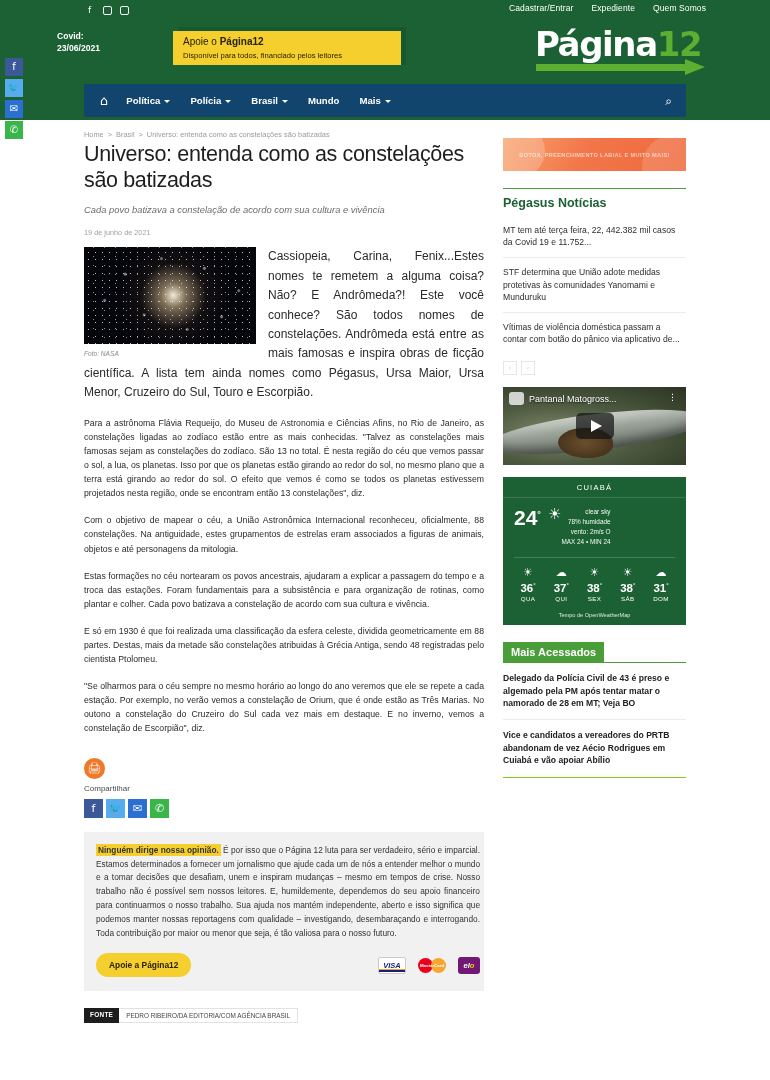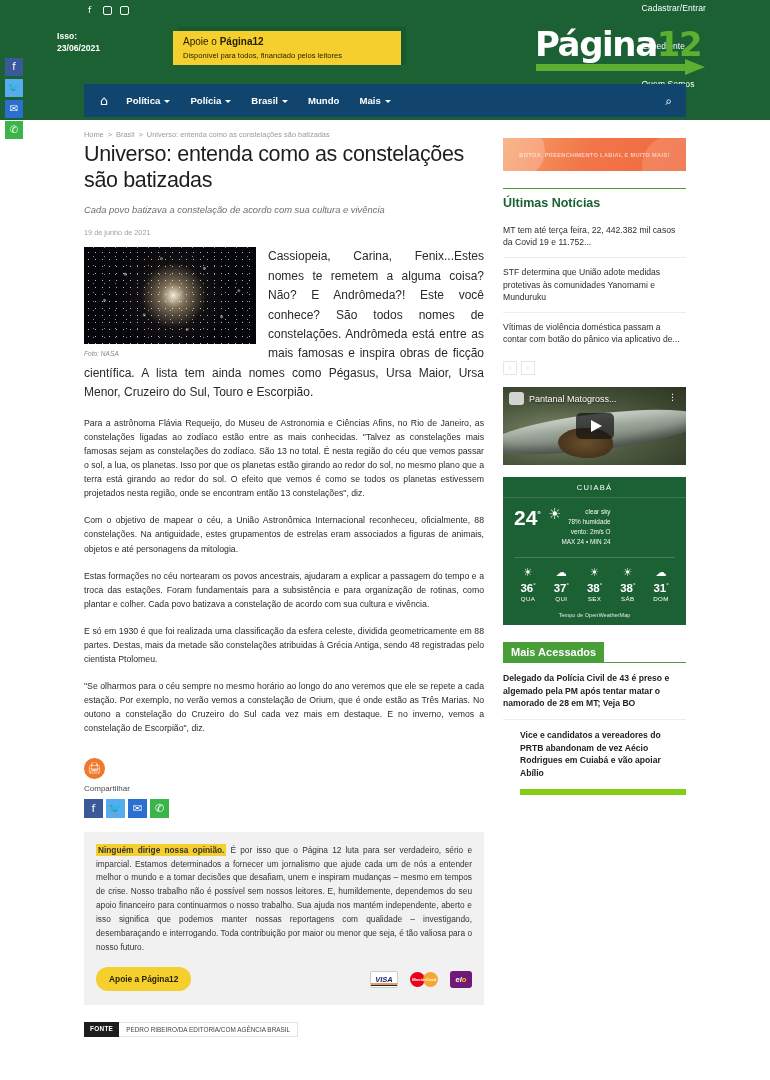--- a/index.html
+++ b/index.html
@@ -27,21 +27,21 @@
     display: flex; align-items: center; justify-content: center;
     color: #ffffff; font-size: 9px; line-height: 1;
     font-family: "DejaVu Sans", sans-serif;
   }
   .top-social .sq {
     border: 1.3px solid #fff; border-radius: 2px;
     width: 9px; height: 9px;
   }
   .top-links {
     position: absolute; right: 64px; top: 3px;
-    display: flex; gap: 28px; flex-direction: column;
+    display: flex; gap: 18px;
   }
   .top-links a {
     color: #ffffff; font-size: 8.5px; text-decoration: none;
     letter-spacing: .1px;
   }
   .hoje {
     position: absolute; left: 57px; top: 30px;
     color: #ffffff; font-size: 8.6px; line-height: 1.45;
     font-weight: bold;
   }
@@ -220,21 +220,21 @@
     font-family: "DejaVu Sans", sans-serif;
   }
   .sb-fb { background: #3b5998; }
   .sb-tw { background: #55acee; }
   .sb-em { background: #2b6fd1; }
   .sb-wa { background: #3ab549; }
 
   
   .donate {
     margin-top: 14px; width: 400px;
-    background: #f1f1f1; padding: 12px 12px 14px 12px;
+    background: #f1f1f1; padding: 12px 4px 14px 12px;
   }
   .donate p {
     font-size: 8.3px; line-height: 1.68; color: #333; text-align: justify;
   }
   .hl { background: #f5cf2e; font-weight: bold; padding: 1px 2px; }
   .donate-foot {
     margin-top: 12px; display: flex; align-items: center; justify-content: space-between;
   }
   .donate-btn {
     background: #f5cf2e; color: #2b2200;
@@ -415,41 +415,41 @@
     display: flex;
   }
   .ma-head h2 {
     background: #4a9e3a; color: #fff; font-size: 11px; font-weight: bold;
     padding: 4px 8px 4px 8px;
   }
   .ma-item {
     padding: 9px 0 10px 0; border-bottom: 1px solid #ececec;
     font-size: 8.6px; line-height: 1.45; color: #222; font-weight: bold;
   }
-  .ma-item:last-child { border-bottom: 6px solid #84cc16; margin-left: 17px; }
+  .ma-item:last-child { border-bottom: 1px solid #84cc16; }
 </style>
 </head>
 <body>
 
 <div class="header-green">
 
   <div class="top-social">
     <span class="tsi">f</span>
     <span class="tsi sq"></span>
     <span class="tsi sq"></span>
   </div>
 
   <div class="top-links">
     <a href="#">Cadastrar/Entrar</a>
     <a href="#">Expediente</a>
     <a href="#">Quem Somos</a>
   </div>
 
   <div class="hoje">
-    <div>Isso:</div>
+    <div>Covid:</div>
     <div>23/06/2021</div>
   </div>
 
   <div class="promo-shadow"></div>
   <div class="promo">
     <div class="l1"><span>Apoie o </span><b>Página12</b></div>
     <div class="l2">Disponível para todos, financiado pelos leitores</div>
   </div>
 
   <div class="logo">
@@ -553,21 +553,21 @@
     </div>
   </div>
 
   <div class="sidebar">
 
     <div class="ad-banner">
       <span class="adtxt">BOTOX, PREENCHIMENTO LABIAL E MUITO MAIS!</span>
     </div>
 
     <div class="sec-head">
-      <h2>Últimas Notícias</h2>
+      <h2>Pégasus Notícias</h2>
     </div>
     <div class="news-list">
       <div class="news-item">MT tem até terça feira, 22, 442.382 mil casos da Covid 19 e 11.752...</div>
       <div class="news-item">STF determina que União adote medidas protetivas às comunidades Yanomami e Munduruku</div>
       <div class="news-item">Vítimas de violência doméstica passam a contar com botão do pânico via aplicativo de...</div>
     </div>
     <div class="pager">
       <button>‹</button>
       <button>›</button>
     </div>

